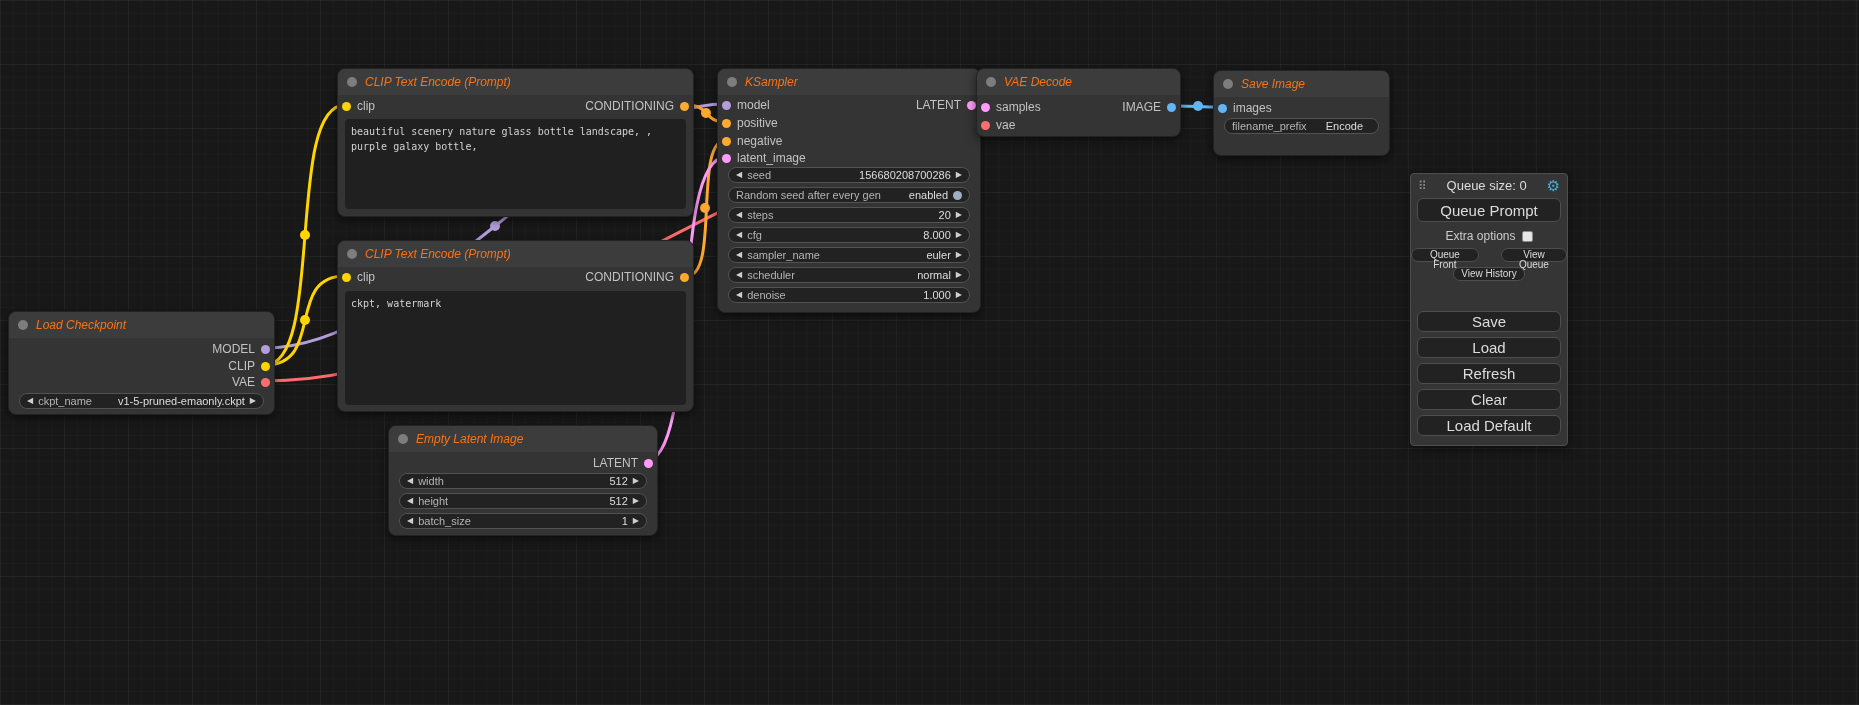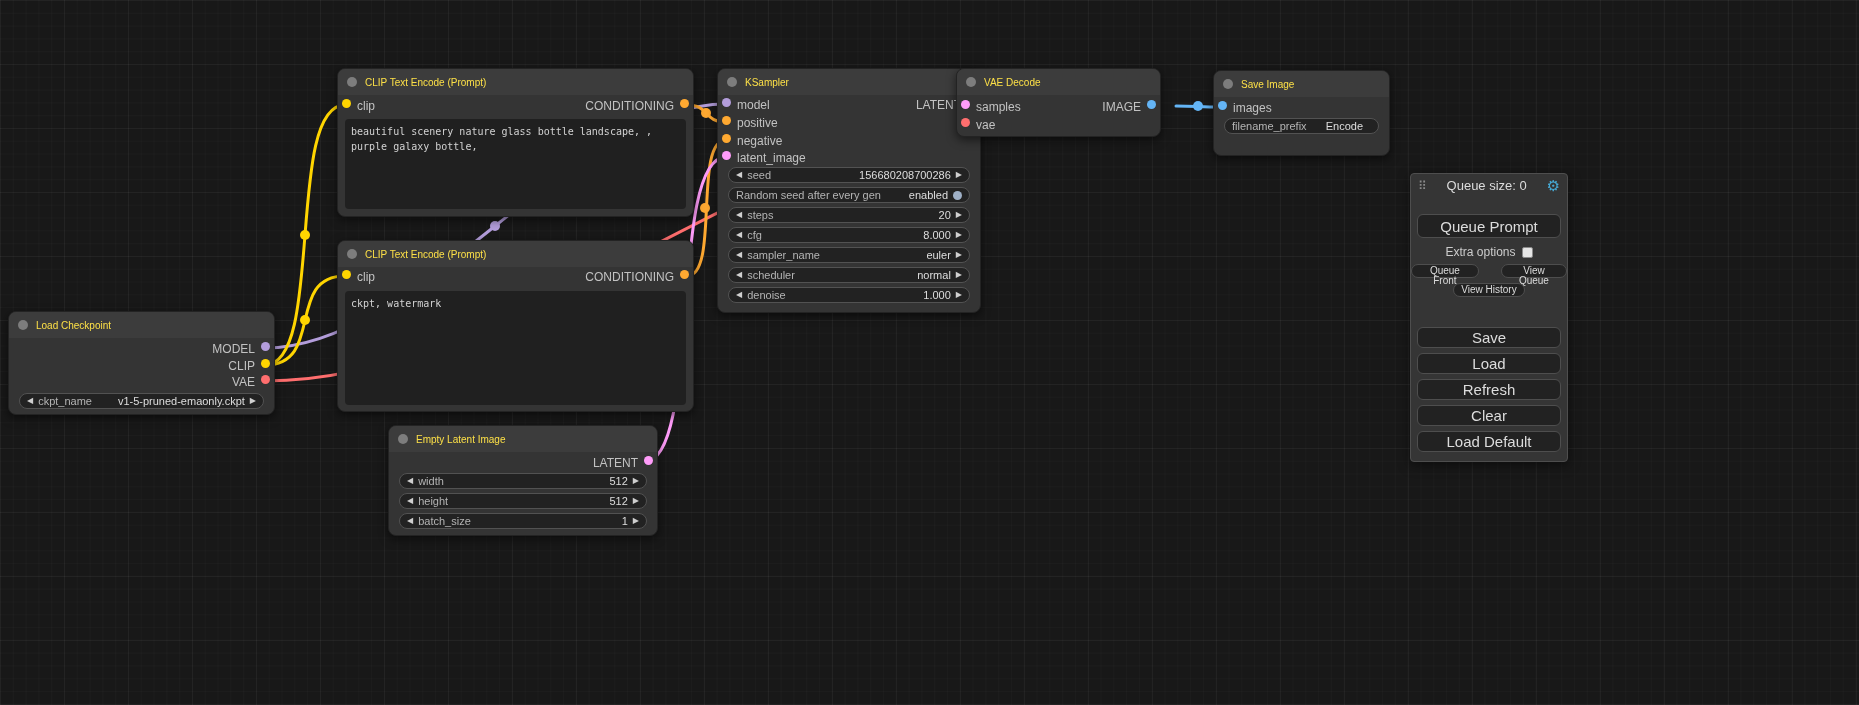--- a/index.html
+++ b/index.html
@@ -20,23 +20,23 @@
   .wire-latent { stroke:var(--c-latent); } .wire-image { stroke:var(--c-image); }
   .ldot-model { fill:var(--c-model); } .ldot-clip { fill:var(--c-clip); }
   .ldot-vae { fill:var(--c-vae); } .ldot-conditioning { fill:var(--c-conditioning); }
   .ldot-latent { fill:var(--c-latent); } .ldot-image { fill:var(--c-image); }
 
   .node { position:absolute; z-index:2; background:#343434; border:1px solid #232323;
     border-radius:8px; box-shadow:0 3px 10px rgba(0,0,0,.55); color:#c6c6c6; }
   .node-header { position:absolute; top:0; left:0; right:0; height:26px; background:#3c3c3c;
     border-radius:7px 7px 0 0; display:flex; align-items:center; padding:0 9px; gap:8px; }
   .collapse-dot { width:10px; height:10px; border-radius:50%; background:#7d7d7d; flex:none; }
-  .node-title { font-size:10px; color:#fde047; white-space:nowrap; }
-
-  .slot-row { position:absolute; left:0; right:0; height:14px; display:flex; align-items:flex-start;
+  .node-title { font-size:12px; color:#f97316; white-space:nowrap;font-style:italic; }
+
+  .slot-row { position:absolute; left:0; right:0; height:14px; display:flex; align-items:center;
     gap:6px; padding:0 4px; font-size:12px; color:#c2c2c2; }
   .slot-dot { width:9px; height:9px; border-radius:50%; flex:none; }
   .spacer { flex:1; }
   .c-model { background:var(--c-model); } .c-clip { background:var(--c-clip); }
   .c-vae { background:var(--c-vae); } .c-conditioning { background:var(--c-conditioning); }
   .c-latent { background:var(--c-latent); } .c-image { background:var(--c-image); }
 
   .widget { position:absolute; left:10px; right:10px; height:16px; background:#222;
     border:1px solid #525252; border-radius:8px; display:flex; align-items:center;
     padding:0 7px; font-size:11px; gap:5px; }
@@ -52,21 +52,21 @@
   .menu-panel { position:absolute; left:1410px; top:173px; width:158px; z-index:3;
     background:#353535; border:1px solid #4e4e4e; border-radius:4px; padding-bottom:9px;
     box-shadow:0 3px 12px rgba(0,0,0,.5); }
   .menu-top { display:flex; align-items:center; justify-content:space-between;
     padding:3px 7px 0 7px; height:20px; }
   .drag-handle { color:#8a8a8a; font-size:12px; cursor:grab; }
   .queue-size { color:#dcdcdc; font-size:13px; }
   .gear { color:var(--c-gear); font-size:15px; line-height:1; cursor:pointer; }
   .btn { display:block; background:#222; border:1px solid #4e4e4e; border-radius:6px;
     color:#dcdcdc; cursor:pointer; font-family:inherit; }
-  .btn-queue { width:144px; height:24px; margin:20px auto 0; font-size:15px; }
+  .btn-queue { width:144px; height:24px; margin:4px auto 0; font-size:15px; }
   .extra-row { display:flex; align-items:center; justify-content:center; gap:6px;
     margin-top:7px; font-size:12px; color:#cccccc; }
   .checkbox { width:11px; height:11px; background:#e6e6e6; border:1px solid #8a8a8a;
     border-radius:2px; cursor:pointer; flex:none; }
   .small-row { display:flex; justify-content:center; gap:22px; margin-top:5px; }
   .btn-small { font-size:10px; height:14px; line-height:1; padding:1px 7px; border-radius:8px; }
   .btn-big { width:144px; height:21px; margin:5px auto 0; font-size:15px; }
   .btn-big.first { margin-top:30px; }
 </style>
 </head>
@@ -243,21 +243,21 @@
       <span class="warrow">▶</span>
     </div>
     <div class="widget" style="top:218px">
       <span class="warrow">◀</span>
       <span class="wlabel">denoise</span>
       <span class="wvalue">1.000</span>
       <span class="warrow">▶</span>
     </div>
   </div>
 
-  <div class="node" style="left:956px;top:68px;width:205px;height:69px">
+  <div class="node" style="left:976px;top:68px;width:205px;height:69px">
     <div class="node-header">
       <span class="collapse-dot"></span>
       <span class="node-title">VAE Decode</span>
     </div>
     <div class="slot-row" style="top:31px">
       <span class="slot-dot c-latent"></span>
       <span class="slot-label">samples</span>
       <span class="spacer"></span>
       <span class="slot-label">IMAGE</span>
       <span class="slot-dot c-image"></span>

